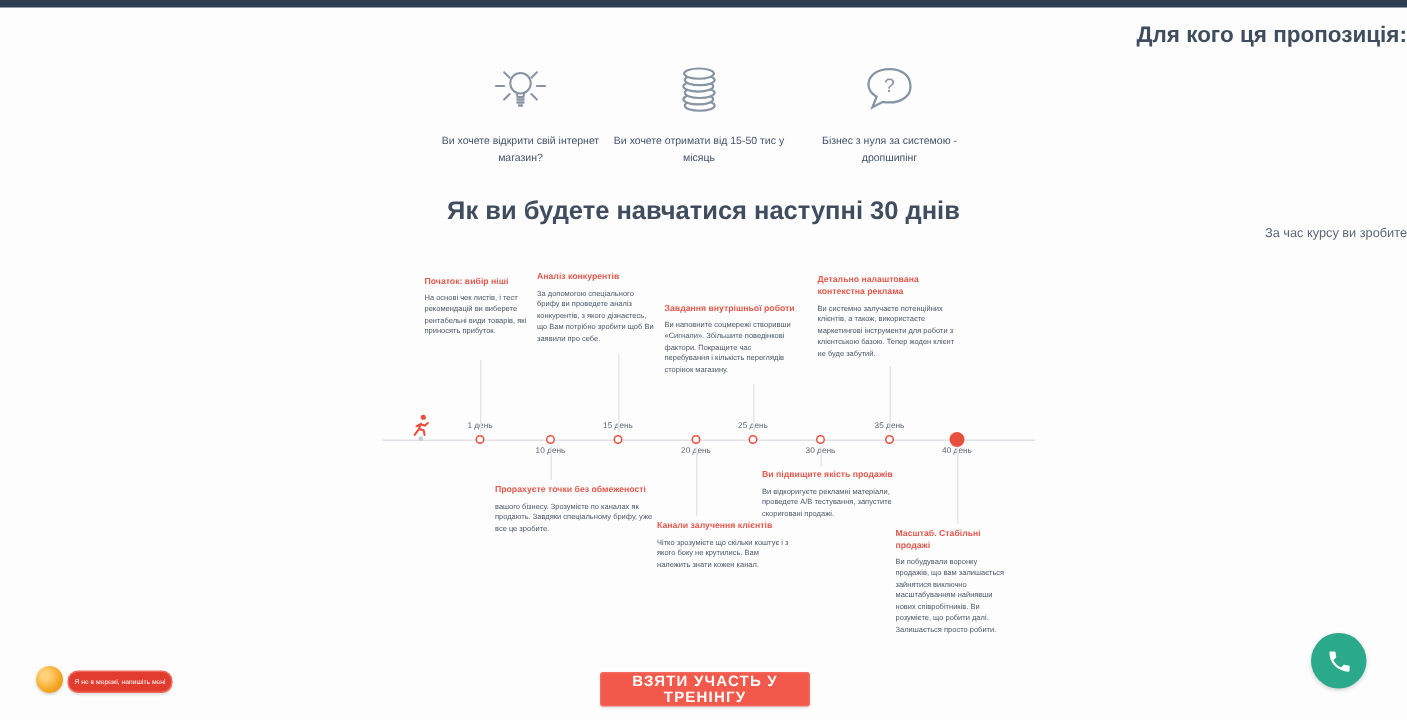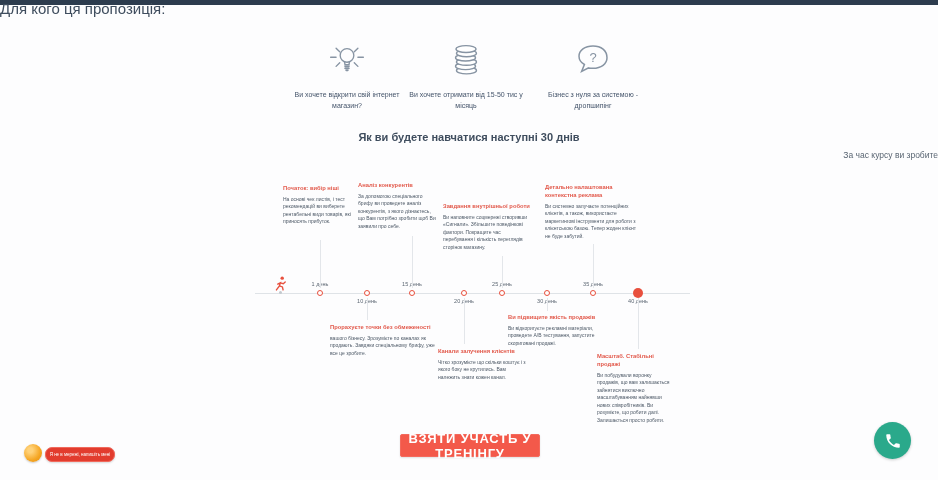--- a/index.html
+++ b/index.html
@@ -7,48 +7,48 @@
     --line:#dfe3e7; --dot-red:#e8503e; --block-title:#e2594b; --green:#2aa98b;
     --chat-red:#e23c2e; --chat-orange:#f5a623; --icon-gray:#8794a3;
   }
   html,body{margin:0;padding:0;background:#f3f3f3;}
   .page{
     position:relative; width:938px; height:480px; background:#fdfdfe; overflow:hidden;
     font-family:"Liberation Sans", sans-serif; outline:1px solid #e9e9e9; margin:0 auto;
   }
   .top-bar{position:absolute;left:0;top:0;width:938px;height:5px;background:var(--top-bar);}
   
-  .audience-title{position:absolute;left:0;right:0;top:0;text-align:left;
-    font-size:15px;font-weight:normal;color:var(--title-color);}
+  .audience-title{position:absolute;left:0;right:0;top:15px;text-align:right;
+    font-size:15px;font-weight:bold;color:var(--title-color);}
   .feature{position:absolute;top:38px;text-align:center;}
   .feature .ficon{height:44px;display:flex;align-items:center;justify-content:center;}
   .feature .flabel{margin-top:8px;font-size:7px;line-height:1.5;color:#44546a;}
   .f1{left:288px;width:118px;} .f2{left:403px;width:126px;} .f3{left:533px;width:120px;}
   .icon-svg{stroke:var(--icon-gray);fill:none;stroke-width:1.5;stroke-linecap:round;}
   
   .course-title{position:absolute;left:0;right:0;top:131px;text-align:center;
-    font-size:11px;font-weight:bold;color:var(--title-color);}
+    font-size:17px;font-weight:bold;color:var(--title-color);}
   .course-subtitle{position:absolute;left:0;right:0;top:150px;text-align:right;
     font-size:8.5px;color:#5a6673;}
   
   .tl-line{position:absolute;left:255px;top:293px;width:435px;height:1px;background:var(--line);}
   .runner{position:absolute;left:274px;top:276px;color:var(--dot-red);}
   .start-dot{position:absolute;left:279px;top:291px;width:3px;height:3px;border-radius:50%;background:#c3c9cf;}
   .dot{position:absolute;top:290px;width:6px;height:6px;box-sizing:border-box;border-radius:50%;
     background:#fff;border:1.6px solid var(--dot-red);}
   .dot.big{top:288px;width:10px;height:10px;background:var(--dot-red);border:none;}
   .day{position:absolute;width:34px;text-align:center;font-size:5.5px;color:#5b6672;}
   .day.above{top:281px;} .day.below{top:298px;}
   .vline{position:absolute;width:1px;background:#e3e6ea;}
   .tblock{position:absolute;}
   .tblock .bt{font-size:5.8px;font-weight:bold;color:var(--block-title);margin:0 0 3px 0;line-height:1.35;}
   .tblock .bb{font-size:5px;color:var(--muted);line-height:1.5;}
   
-  .cta{position:absolute;left:400px;top:434px;width:140px;height:23px;background:var(--accent-red);
-    border:1px solid #f4695c;border-radius:2px;color:#fff;font-weight:bold;font-size:13px;
+  .cta{position:absolute;left:400px;top:448px;width:140px;height:23px;background:var(--accent-red);
+    border:1px solid #f4695c;border-radius:2px;color:#fff;font-weight:bold;font-size:10px;
     letter-spacing:.8px;font-family:"Liberation Sans",sans-serif;display:flex;align-items:center;
     justify-content:center;cursor:pointer;box-shadow:0 1px 2px rgba(0,0,0,.12);}
   
   .chat-avatar{position:absolute;left:24px;top:444px;width:18px;height:18px;border-radius:50%;
     background:radial-gradient(circle at 35% 35%, #ffd27a 15%, var(--chat-orange) 60%, #e08b12 100%);
     box-shadow:0 1px 2px rgba(0,0,0,.2);cursor:pointer;}
   .chat-pill{position:absolute;left:45px;top:447px;width:68px;height:13px;border-radius:7px;
     background:var(--chat-red);border:1px solid #f0695c;color:#fff;font-size:4.5px;
     display:flex;align-items:center;justify-content:center;cursor:pointer;
     box-shadow:0 1px 2px rgba(0,0,0,.15);}

